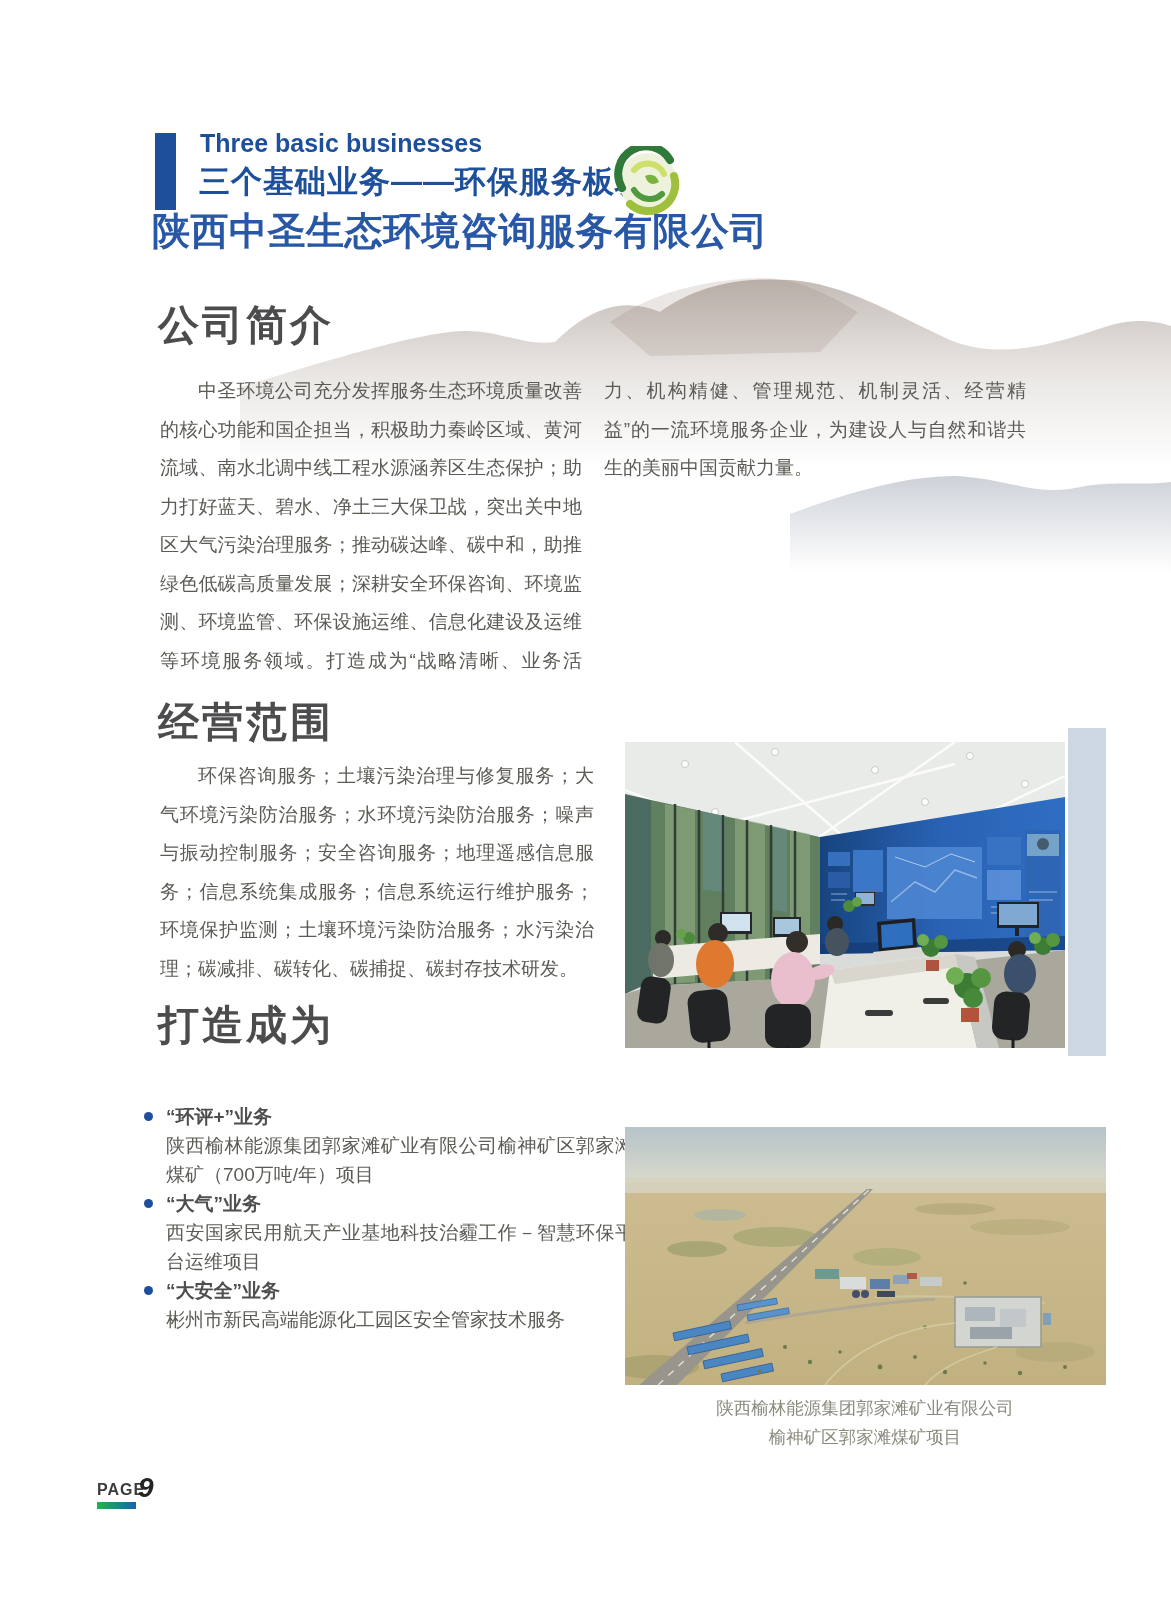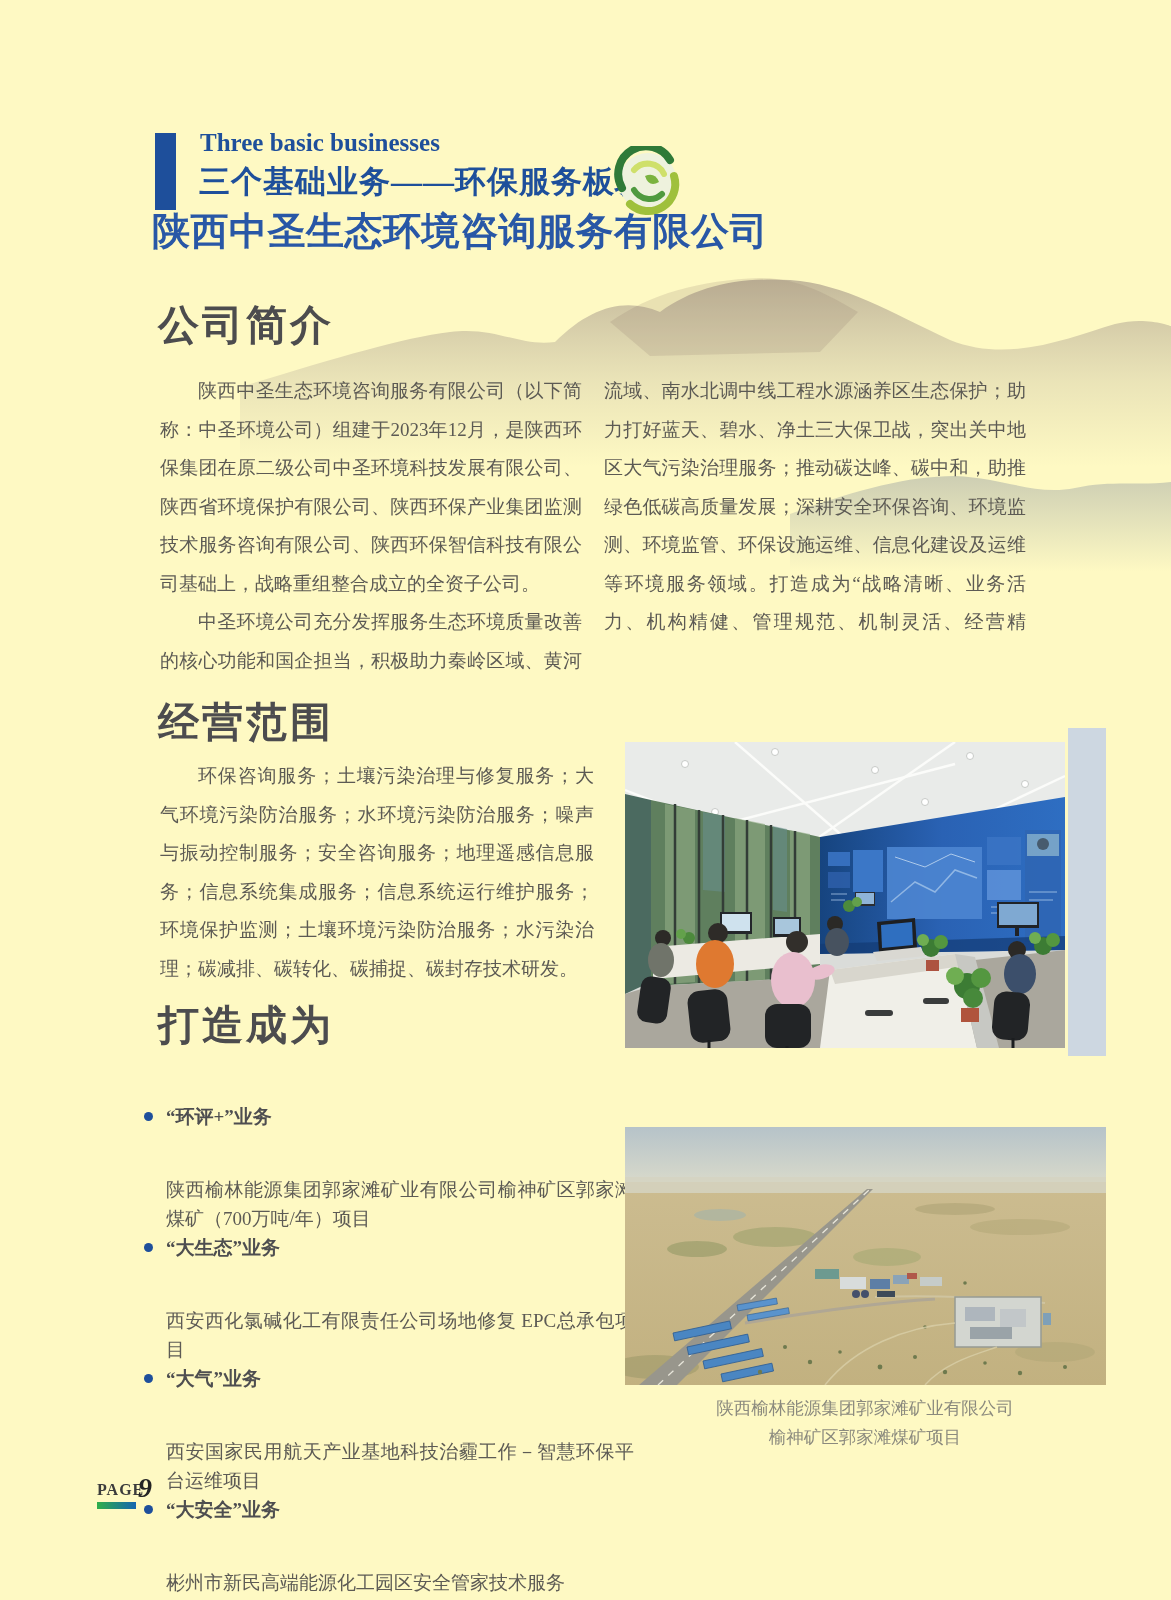--- a/index.html
+++ b/index.html
@@ -1,19 +1,19 @@
 <!DOCTYPE html>
 <html><head>
 <meta charset="utf-8">
 <style>
   html,body{margin:0;padding:0;background:#f7f3e4;}
   .page{
     position:relative;width:1171px;height:1600px;margin:0 auto;
-    background:#fef9c3;overflow:hidden;
-    font-family:Liberation Serif, serif;
+    background:#ffffff;overflow:hidden;
+    font-family:Liberation Sans, sans-serif;
   }
   
   .accent-bar{position:absolute;left:155px;top:133px;width:21px;height:77px;background:#1e4f9b;}
   .eyebrow-en{position:absolute;left:200px;top:129px;font-size:25px;font-weight:700;color:#1e4f9b;white-space:nowrap;}
   .eyebrow-zh{position:absolute;left:199px;top:161px;font-size:31px;font-weight:800;color:#1e4f9b;white-space:nowrap;letter-spacing:1px;}
   .logo{position:absolute;left:612px;top:146px;width:72px;height:72px;}
   .page-title{position:absolute;left:152px;top:206px;margin:0;font-size:38px;font-weight:700;color:#2857a6;white-space:nowrap;letter-spacing:0.5px;}
   
   .mountains{position:absolute;left:0;top:252px;width:1171px;height:320px;pointer-events:none;}
   
@@ -26,21 +26,21 @@
   .body-text p{margin:0;text-indent:2em;}
   .intro-cols{position:absolute;left:160px;top:372px;width:866px;height:312px;
     column-count:2;column-gap:22px;column-fill:auto;overflow:hidden;}
   .scope-body{position:absolute;left:160px;top:757px;width:434px;height:280px;overflow:hidden;}
   
   .proj-list{position:absolute;left:142px;top:1102px;width:492px;margin:0;padding:0;list-style:none;
     font-size:19px;line-height:29px;}
   .proj-list li{position:relative;padding-left:24px;}
   .proj-dot{position:absolute;left:2px;top:10px;width:9px;height:9px;border-radius:50%;background:#1e4f9b;}
   .proj-title{font-weight:700;color:#4e4e50;}
-  .proj-desc{color:#5d5b55;text-align:justify;margin-top:44px;}
+  .proj-desc{color:#5d5b55;text-align:justify;}
   
   .office-photo{position:absolute;left:625px;top:742px;width:440px;height:306px;overflow:hidden;}
   .side-strip{position:absolute;left:1068px;top:728px;width:38px;height:328px;background:#cdd7e1;}
   .aerial-photo{position:absolute;left:625px;top:1127px;width:481px;height:258px;overflow:hidden;}
   .photo-caption{position:absolute;left:645px;top:1394px;width:440px;text-align:center;
     font-size:17.5px;line-height:29px;color:#8b8a7e;}
   
   .footer-page-label{position:absolute;left:97px;top:1481px;font-size:16px;font-weight:700;color:#3c3c3c;letter-spacing:1px;}
   .footer-bar{position:absolute;left:97px;top:1502px;width:39px;height:7px;background:linear-gradient(90deg,#2fae4a,#1565b0);}
   .footer-page-number{position:absolute;left:138px;top:1472px;font-size:28px;font-weight:700;font-style:italic;color:#242424;}
@@ -76,21 +76,20 @@
         <stop offset="1" stop-color="#7d8899" stop-opacity="0"></stop>
       </linearGradient>
     </defs>
     <path d="M240 135 C330 108 400 86 450 80 C495 74 520 95 555 90 C590 55 625 45 660 60 C695 35 735 25 790 28 C845 32 890 60 950 88 C1010 112 1070 85 1115 72 C1145 64 1171 74 1171 74 L1171 215 L240 215 Z" fill="url(#m1)"></path>
     <path d="M610 70 C650 42 700 28 760 26 C800 26 830 44 858 60 L820 100 L650 104 Z" fill="#8a776c" opacity="0.18"></path>
     <path d="M790 262 C850 240 905 224 955 224 C1005 226 1035 244 1075 236 C1112 228 1140 234 1171 230 L1171 320 L790 320 Z" fill="url(#m2)"></path>
   </svg>
 
   <h2 class="sec-heading" id="h-intro">公司简介</h2>
   <div class="intro-cols body-text">
-    <p>陕西中圣生态环境咨询服务有限公司（以下简称：中圣环境公司）组建于2023年12月，是陕西环保集团在原二级公司中圣环境科技发展有限公司、陕西省环境保护有限公司、陕西环保产业集团监测技术服务咨询有限公司、陕西环保智信科技有限公司基础上，战略重组整合成立的全资子公司。</p>
     <p>中圣环境公司充分发挥服务生态环境质量改善的核心功能和国企担当，积极助力秦岭区域、黄河流域、南水北调中线工程水源涵养区生态保护；助力打好蓝天、碧水、净土三大保卫战，突出关中地区大气污染治理服务；推动碳达峰、碳中和，助推绿色低碳高质量发展；深耕安全环保咨询、环境监测、环境监管、环保设施运维、信息化建设及运维等环境服务领域。打造成为“战略清晰、业务活力、机构精健、管理规范、机制灵活、经营精益”的一流环境服务企业，为建设人与自然和谐共生的美丽中国贡献力量。</p>
   </div>
 
   <h2 class="sec-heading" id="h-scope">经营范围</h2>
   <div class="scope-body body-text">
     <p>环保咨询服务；土壤污染治理与修复服务；大气环境污染防治服务；水环境污染防治服务；噪声与振动控制服务；安全咨询服务；地理遥感信息服务；信息系统集成服务；信息系统运行维护服务；环境保护监测；土壤环境污染防治服务；水污染治理；碳减排、碳转化、碳捕捉、碳封存技术研发。</p>
   </div>
 
   <div class="office-photo">
     <svg viewBox="0 0 440 306" width="440" height="306" preserveAspectRatio="none" aria-hidden="true">
@@ -241,25 +240,20 @@
 
   <h2 class="sec-heading" id="h-projects">打造成为</h2>
   <ul class="proj-list">
     <li>
       <span class="proj-dot"></span>
       <div class="proj-title">“环评+”业务</div>
       <div class="proj-desc">陕西榆林能源集团郭家滩矿业有限公司榆神矿区郭家滩煤矿（700万吨/年）项目</div>
     </li>
     <li>
       <span class="proj-dot"></span>
-      <div class="proj-title">“大生态”业务</div>
-      <div class="proj-desc">西安西化氯碱化工有限责任公司场地修复 EPC总承包项目</div>
-    </li>
-    <li>
-      <span class="proj-dot"></span>
       <div class="proj-title">“大气”业务</div>
       <div class="proj-desc">西安国家民用航天产业基地科技治霾工作－智慧环保平台运维项目</div>
     </li>
     <li>
       <span class="proj-dot"></span>
       <div class="proj-title">“大安全”业务</div>
       <div class="proj-desc">彬州市新民高端能源化工园区安全管家技术服务</div>
     </li>
   </ul>
 

